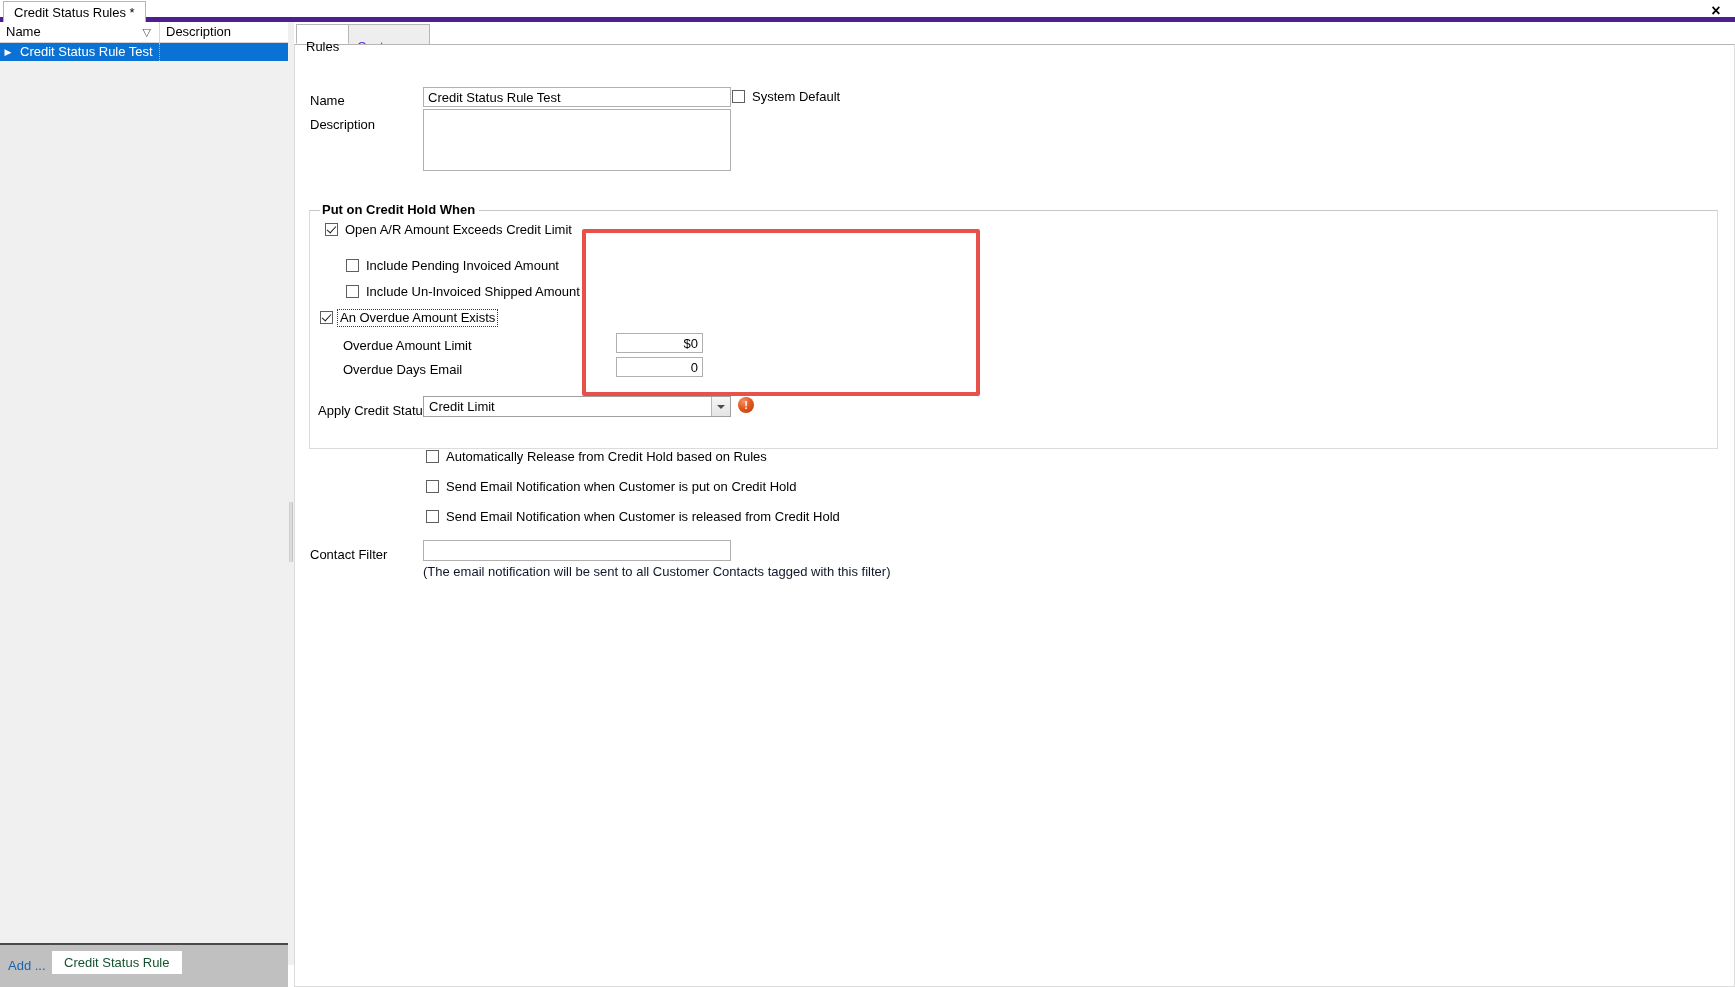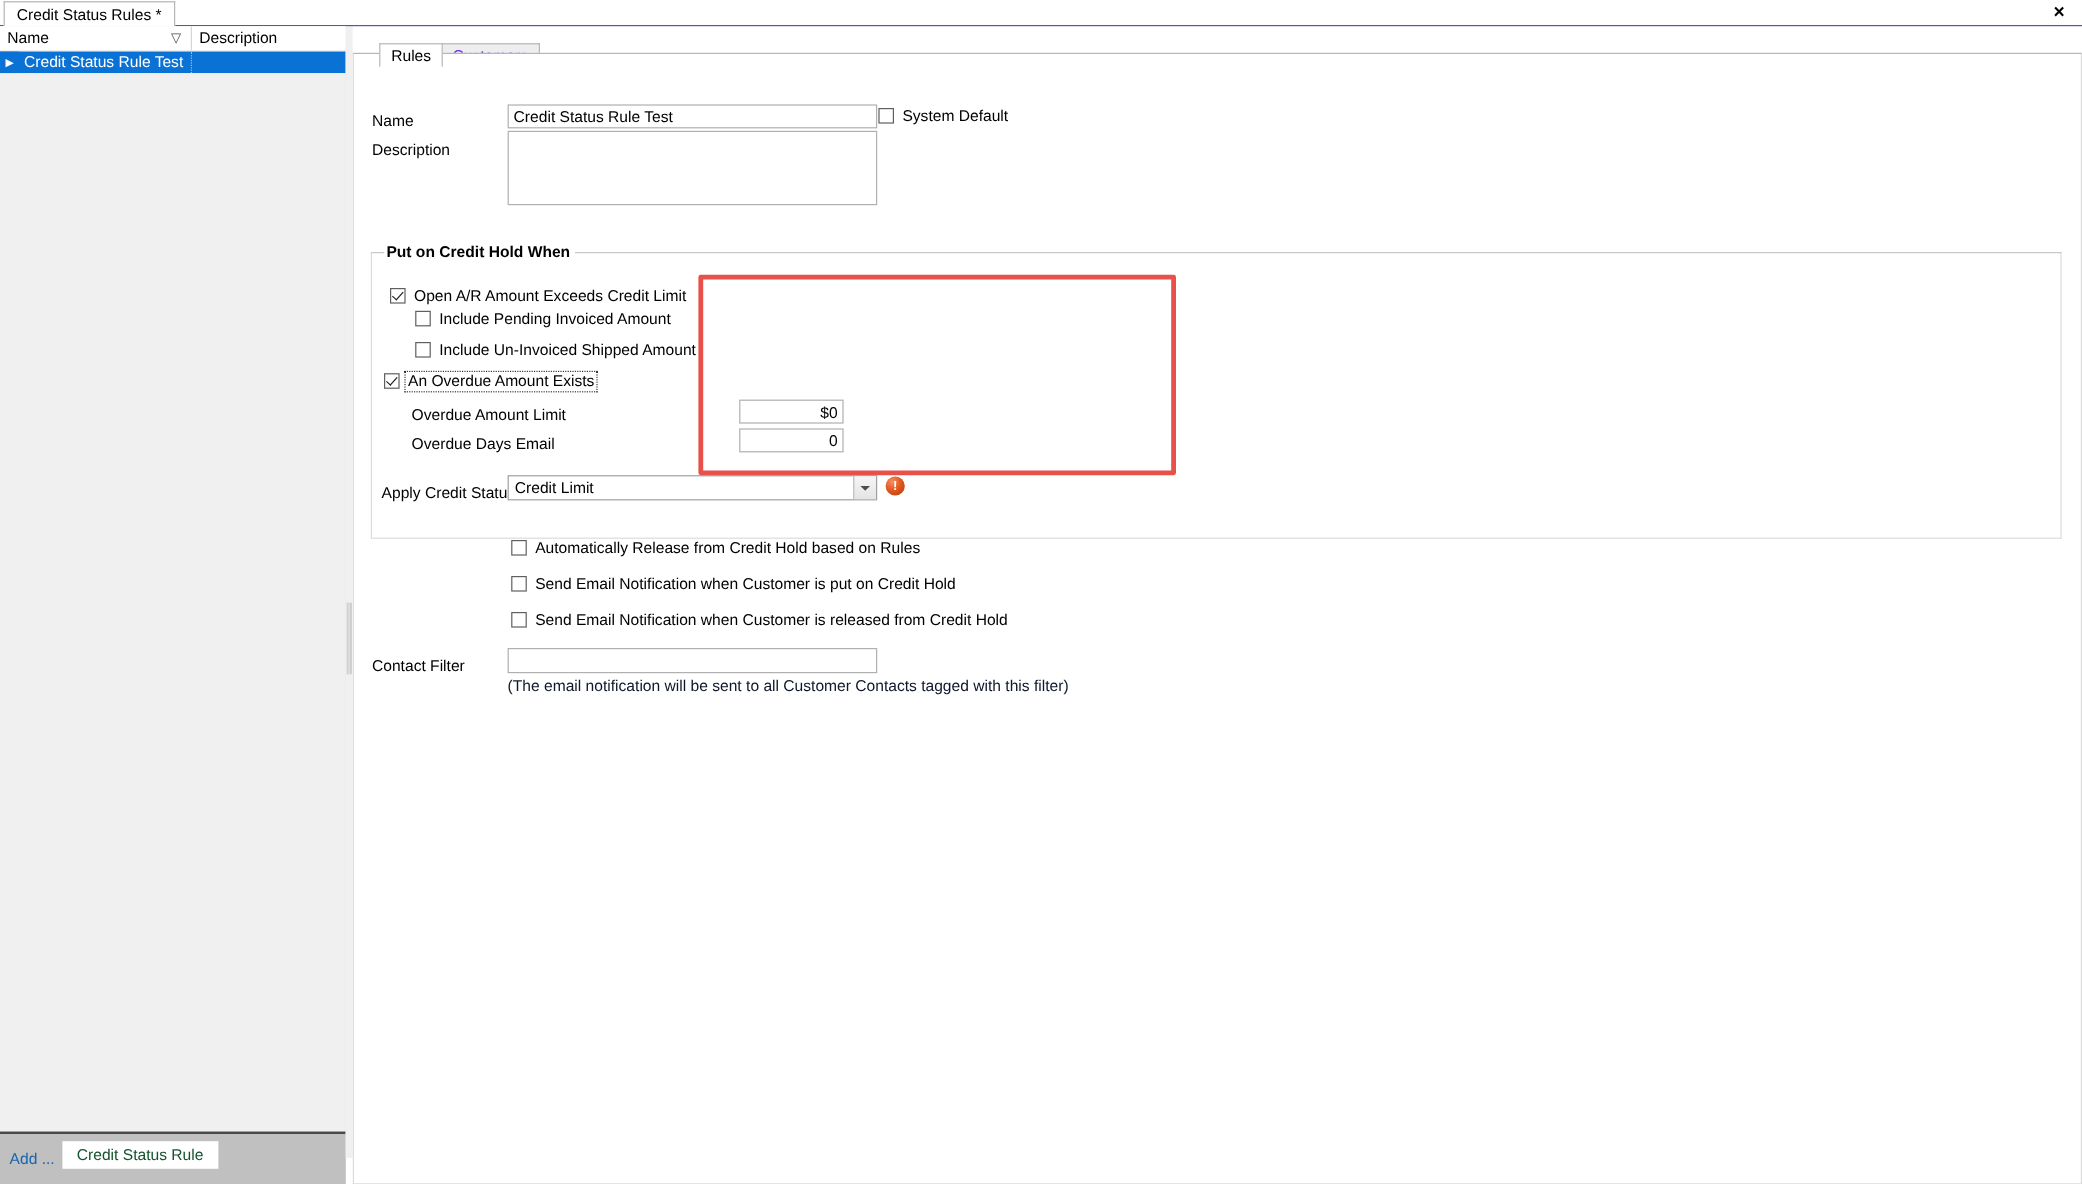--- a/index.html
+++ b/index.html
@@ -10,21 +10,21 @@
     background: #ffffff;
     font-family: "Liberation Sans", sans-serif;
     font-size: 13px;
     color: #000000;
   }
 
   
   #app-tabstrip {
     position: absolute; left: 0; top: 0; width: 1735px; height: 22px;
     background: #ffffff;
-    border-bottom: 1px solid #4c1d95;
+    border-bottom: 5px solid #4c1d95;
   }
   .app-tab {
     position: absolute; left: 3px; top: 1px; height: 21px;
     padding: 3px 10px 0 10px;
     background: #ffffff;
     border: 1px solid #b5b5b5;
     border-bottom: none;
     font-size: 13px;
     line-height: 16px;
     white-space: nowrap;
@@ -131,28 +131,27 @@
   
   #right-panel {
     position: absolute; left: 294px; top: 22px;
     width: 1441px; height: 965px;
     background: #ffffff;
   }
   #detail-tabstrip {
     position: absolute; left: 0; top: 0; width: 1441px; height: 22px;
   }
   .detail-tab {
-    position: absolute; top: 14px; height: 20px;
-    padding: 2px 9px 0 9px;
+    position: absolute; top: 2px; height: 20px;
+    padding: 14px 9px 0 9px;
     font-size: 13px; line-height: 16px;
     border: 1px solid #b6b6b6;
     border-bottom: none;
     white-space: nowrap;
     cursor: pointer;
-    margin-left: 20px;
   }
   .detail-tab.active { background: #ffffff; border-bottom: 1px solid #ffffff; z-index: 2; }
   .detail-tab.inactive { background: #eeeeee; color: #6d28d9; }
   #tab-rules { left: 2px; }
   #tab-customers { left: 53px; }
 
   #detail-body {
     position: absolute; left: 0; top: 22px; width: 1441px; height: 943px;
     background: #ffffff;
     border: 1px solid #dcdcdc;
@@ -224,21 +223,21 @@
     position: absolute; left: 287px; top: 184px;
     width: 398px; height: 167px;
     border: 4px solid #e8514a;
     border-radius: 2px;
     pointer-events: none;
     z-index: 5;
   }
 
   .rule-row { position: absolute; }
 
-  #cb-openar-wrap   { left: 15px; top: 28px; }
+  #cb-openar-wrap   { left: 15px; top: 11px; }
   #cb-pending-wrap  { left: 36px; top: 47px; }
   #cb-uninv-wrap    { left: 36px; top: 73px; }
   #cb-overdue-wrap  { left: 10px; top: 99px; }
 
   #cb-overdue-focus {
     border: 1px dotted #3a3a3a;
     padding: 0 2px 1px 2px;
     margin-left: 4px;
   }
 

